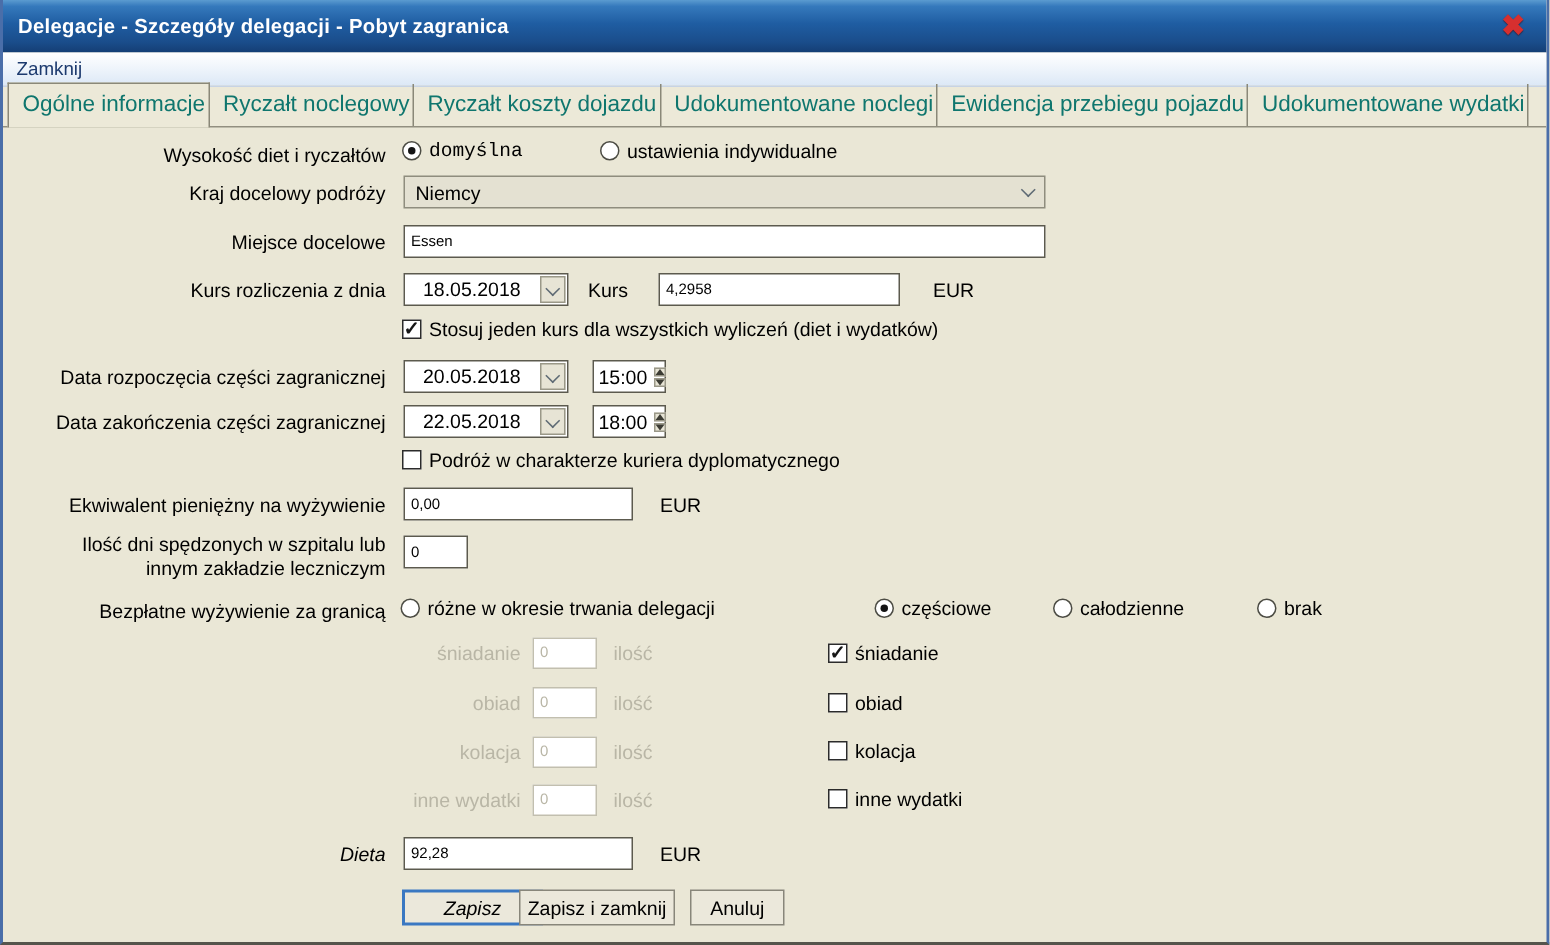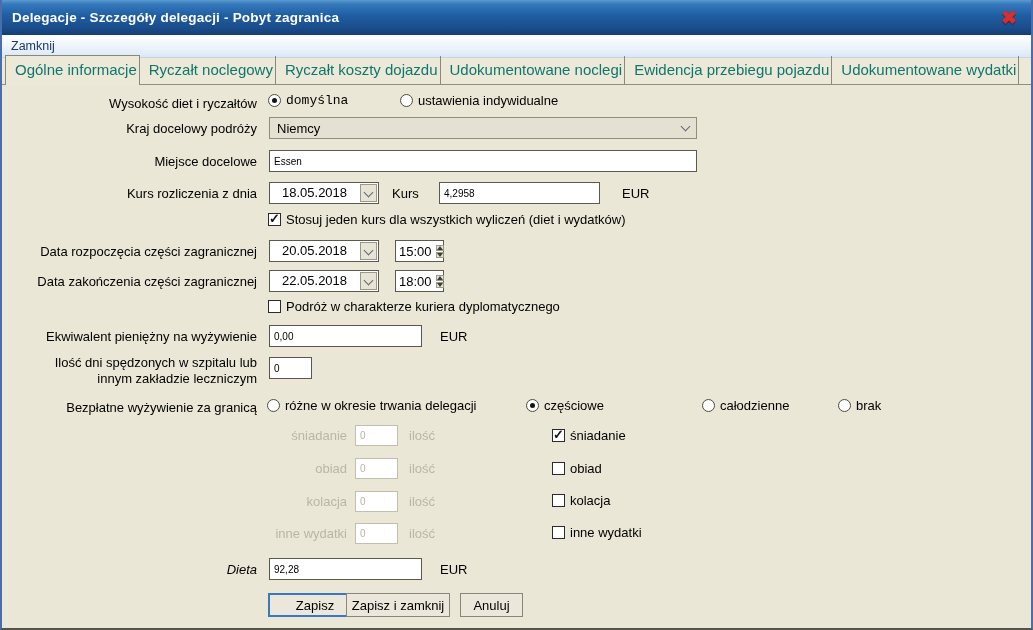--- a/index.html
+++ b/index.html
@@ -187,21 +187,21 @@
 
     <span class="lbl" style="top:270px;">Ilość dni spędzonych w szpitalu lub</span>
     <span class="lbl" style="top:286px;">innym zakładzie leczniczym</span>
     <input class="tb" style="left: 267px; top: 272px; width: 43px;" value="0">
 
     <span class="lbl" style="top:315px;">Bezpłatne wyżywienie za granicą</span>
     <div class="ctlrow" style="left:265px; top:313px;">
       <span class="rad"></span>
       <span>różne w okresie trwania delegacji</span>
     </div>
-    <div class="ctlrow" style="left:524px; top:313px;">
+    <div class="ctlrow" style="left:581px; top:313px;">
       <span class="rad sel"></span>
       <span>częściowe</span>
     </div>
     <div class="ctlrow" style="left:700px; top:313px;">
       <span class="rad"></span>
       <span>całodzienne</span>
     </div>
     <div class="ctlrow" style="left:836px; top:313px;">
       <span class="rad"></span>
       <span>brak</span>
@@ -237,18 +237,18 @@
     </div>
     <div class="ctlrow" style="left:550px; top:440px;">
       <span class="cb"></span>
       <span>inne wydatki</span>
     </div>
 
     <span class="lbl" style="top:477px;font-style:italic;">Dieta</span>
     <input class="tb" style="left: 267px; top: 473px; width: 153px;" value="92,28">
     <span class="plain" style="left:438px; top:477px;">EUR</span>
 
-    <button class="btn focused" style="left:266px; top:508px; width:94px;">Zapisz</button>
+    <button class="btn focused" style="left:266px; top:508px; width:94px;font-style:italic;">Zapisz</button>
     <button class="btn" style="left:344px; top:508px; width:104px;">Zapisz i zamknij</button>
     <button class="btn" style="left:458px; top:508px; width:63px;">Anuluj</button>
 
   </div>
 </div>
 
 </body></html>

